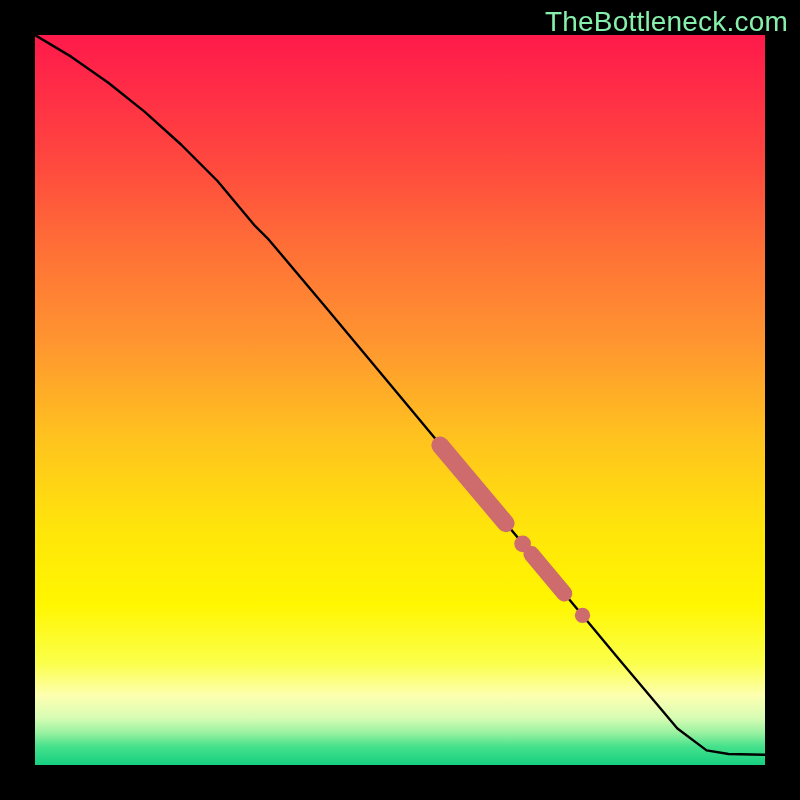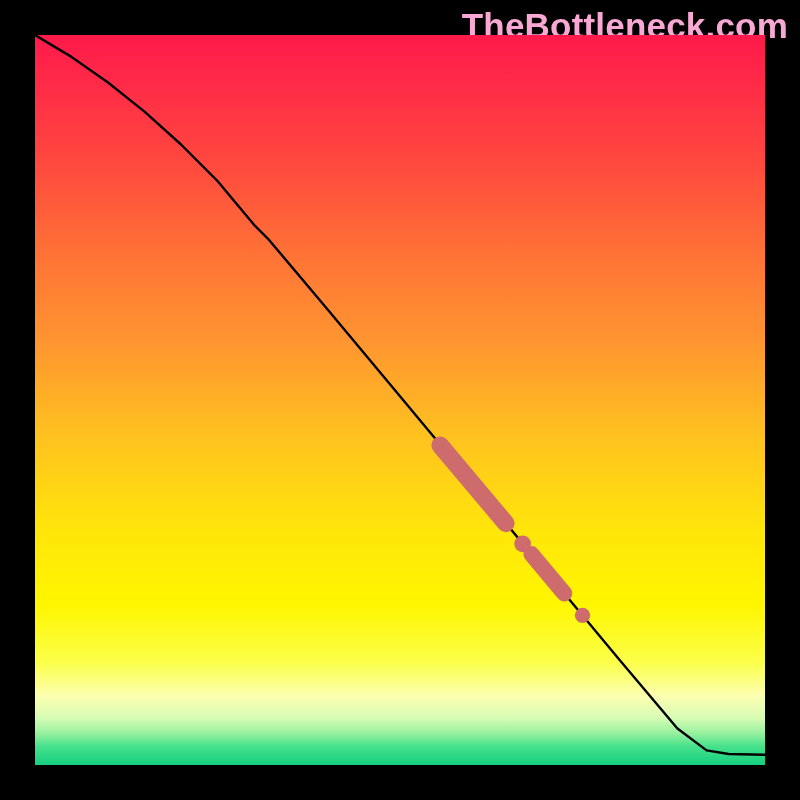--- a/index.html
+++ b/index.html
@@ -23,24 +23,24 @@
     left: 35px;
     top: 35px;
     width: 730px;
     height: 730px;
     overflow: hidden;
   }
   .watermark {
     position: absolute;
     top: 6px;
     right: 12px;
-    color: #f9a8d4;
+    color: #86efac;
     font-family: Arial, Helvetica, sans-serif;
-    font-size: 35px;
-    font-weight: 700;
+    font-size: 28px;
+    font-weight: 400;
     letter-spacing: 0.2px;
     user-select: none;
   }
   svg { display: block; }
 </style>
 </head>
 <body>
 
 <div class="frame">
   <div class="watermark">TheBottleneck.com</div>

